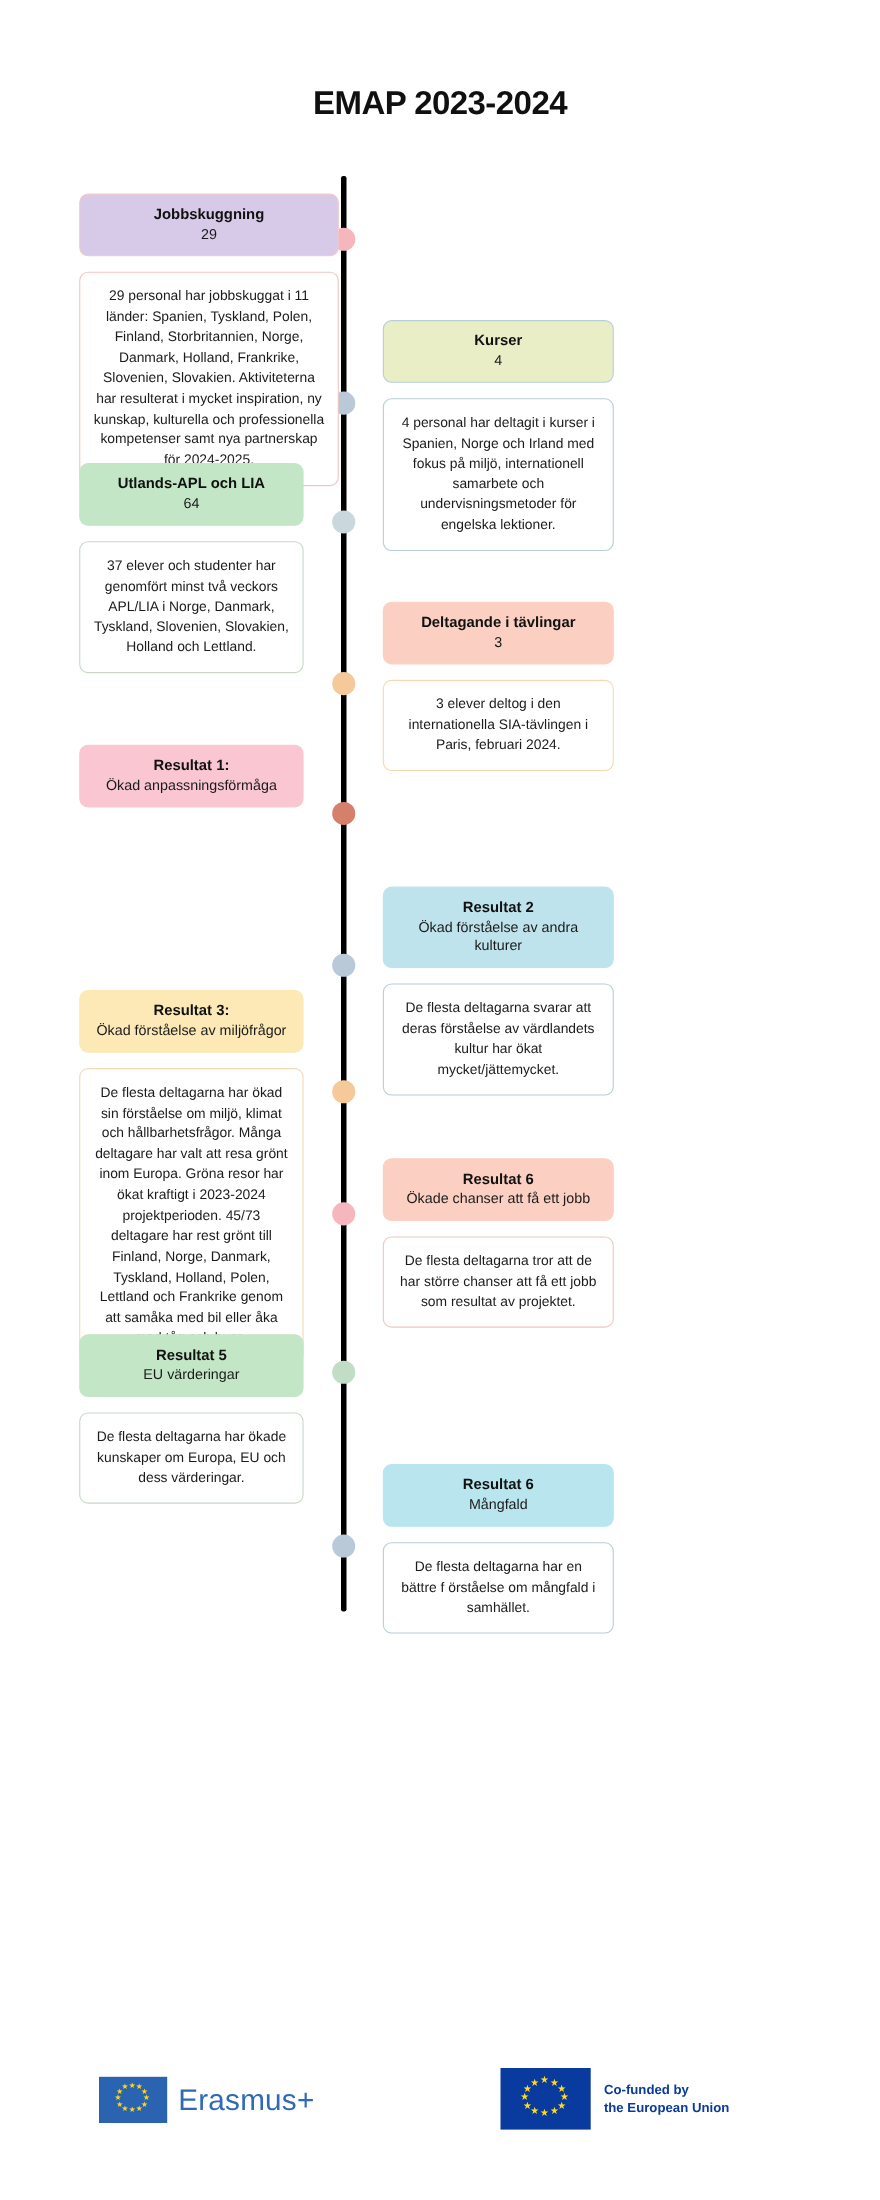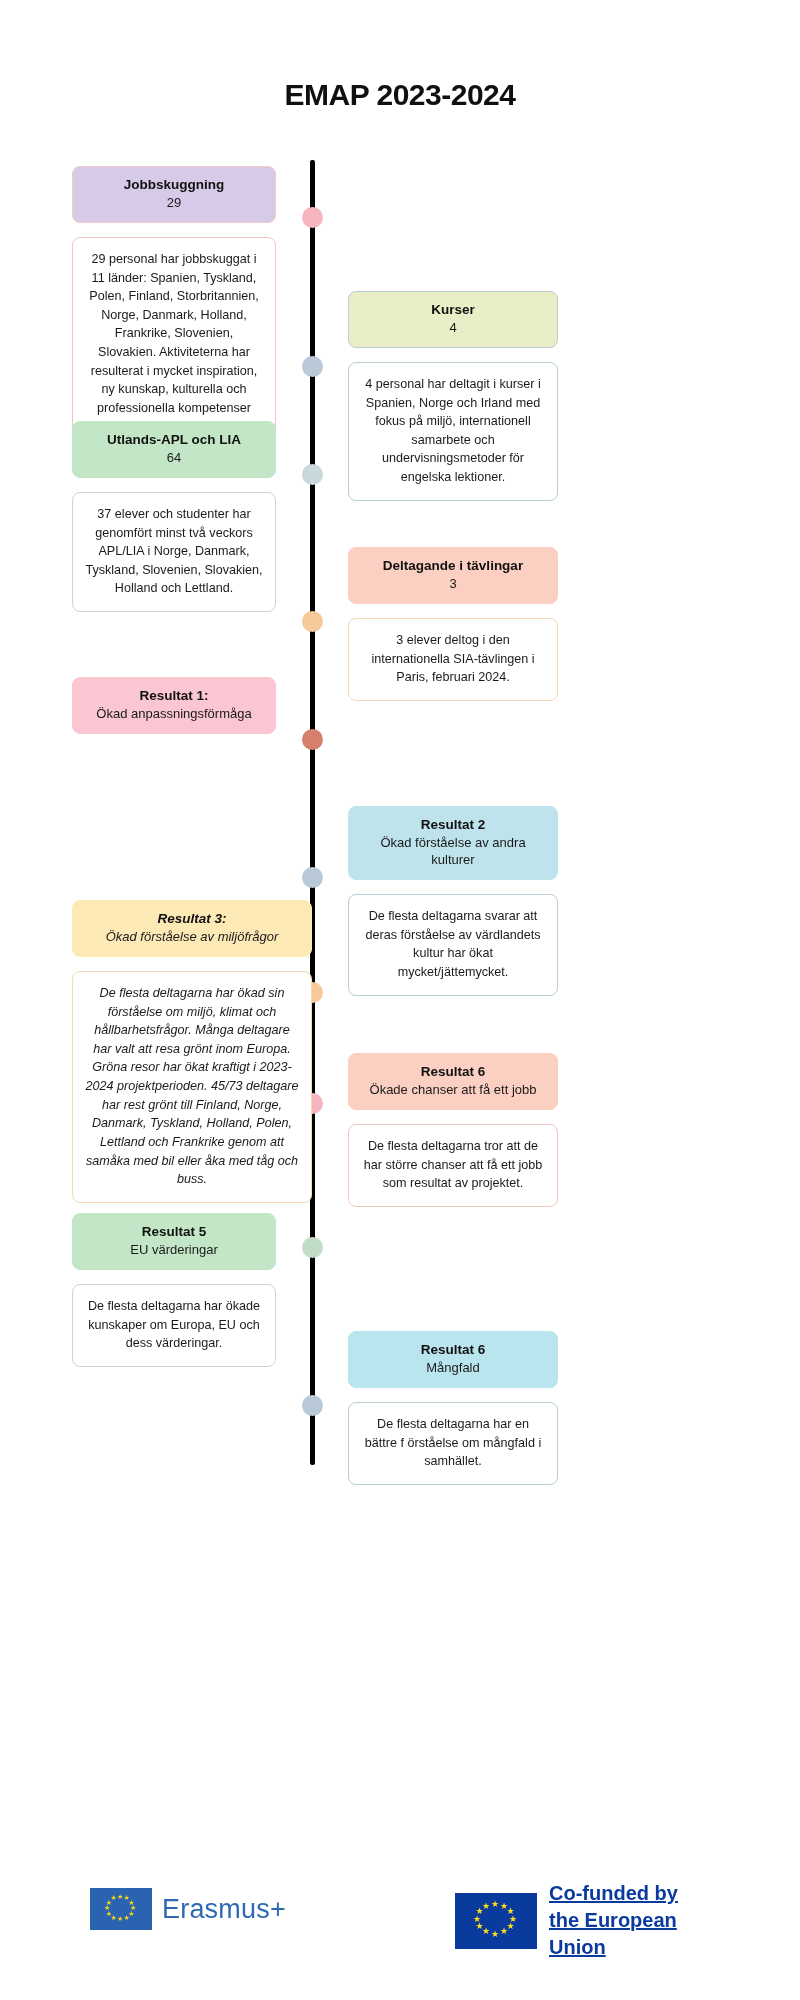--- a/index.html
+++ b/index.html
@@ -87,21 +87,21 @@
   }
   .flag.dark .star { font-size: 9px; line-height: 9px; color: #ffdd1c; }
   .erasmus-text {
     font-size: 27px; color: #2f6ab5; letter-spacing: 0.2px;
   }
   .logo-eu {
     position: absolute; left: 455px; top: 0;
     display: flex; align-items: center; gap: 12px;
   }
   .eu-text {
-    font-size: 20px; font-weight: bold; color: #093a9e; line-height: 1.35; text-decoration: underline;
+    font-size: 12px; font-weight: bold; color: #093a9e; line-height: 1.35;
   }
 </style>
 </head>
 <body>
 
 <div class="page">
 
   <div class="title">EMAP 2023-2024</div>
 
   <div class="spine"></div>
@@ -112,21 +112,21 @@
       <div class="dot" style="top: 611px; background: rgb(246, 201, 154);"></div>
       <div class="dot" style="top: 729px; background: rgb(212, 128, 107);"></div>
       <div class="dot" style="top: 867px; background: rgb(185, 201, 216);"></div>
       <div class="dot" style="top: 982px; background: rgb(246, 201, 154);"></div>
       <div class="dot" style="top: 1093px; background: rgb(245, 183, 189);"></div>
       <div class="dot" style="top: 1237px; background: rgb(194, 221, 197);"></div>
       <div class="dot" style="top: 1395px; background: rgb(185, 201, 216);"></div>
     </div>
 
   <div id="cards">
-      <div class="card" style="top: 166px; left: 72px; width: 204px;">
+      <div class="card" style="top: 176px; left: 72px; width: 236px;">
         <div class="card-head" style="background: rgb(214, 202, 232); border: 1px solid rgb(240, 201, 201);">
           <span class="h-title">Jobbskuggning</span>
           <span class="h-sub">29</span>
         </div>
         <div class="card-body" style="border-color: rgb(240, 198, 194);">29 personal har jobbskuggat i  11 länder: Spanien, Tyskland, Polen, Finland, Storbritannien, Norge, Danmark, Holland, Frankrike, Slovenien, Slovakien. Aktiviteterna har resulterat i mycket inspiration, ny kunskap, kulturella och professionella kompetenser samt nya partnerskap för 2024-2025.</div>
       </div>
       <div class="card" style="top: 291px; left: 348px; width: 210px;">
         <div class="card-head" style="background: rgb(233, 238, 198); border: 1px solid rgb(184, 205, 214);">
           <span class="h-title">Kurser</span>
           <span class="h-sub">4</span>
@@ -153,21 +153,21 @@
           <span class="h-sub">Ökad anpassningsförmåga</span>
         </div>
       </div>
       <div class="card" style="top: 806px; left: 348px; width: 210px;">
         <div class="card-head" style="background: rgb(191, 227, 236); border: 1px solid rgb(191, 227, 236);">
           <span class="h-title">Resultat 2</span>
           <span class="h-sub">Ökad förståelse av andra kulturer</span>
         </div>
         <div class="card-body" style="border-color: rgb(184, 205, 214);">De flesta deltagarna svarar att deras förståelse av värdlandets kultur har ökat mycket/jättemycket.</div>
       </div>
-      <div class="card" style="top: 900px; left: 72px; width: 240px; font-style: italic;">
+      <div class="card" style="top: 900px; left: 72px; width: 204px;">
         <div class="card-head" style="background: rgb(252, 233, 182); border: 1px solid rgb(252, 233, 182);">
           <span class="h-title">Resultat 3:</span>
           <span class="h-sub">Ökad förståelse av miljöfrågor</span>
         </div>
         <div class="card-body" style="border-color: rgb(245, 217, 180);">De flesta deltagarna har ökad sin förståelse om miljö, klimat och hållbarhetsfrågor. Många deltagare har valt att resa grönt inom Europa. Gröna resor har ökat kraftigt i 2023-2024 projektperioden.  45/73 deltagare har rest grönt till Finland, Norge, Danmark, Tyskland, Holland, Polen, Lettland och Frankrike genom att samåka med bil eller åka med tåg och buss.</div>
       </div>
       <div class="card" style="top: 1053px; left: 348px; width: 210px;">
         <div class="card-head" style="background: rgb(251, 207, 194); border: 1px solid rgb(251, 207, 194);">
           <span class="h-title">Resultat 6</span>
           <span class="h-sub">Ökade chanser att få ett jobb</span>

